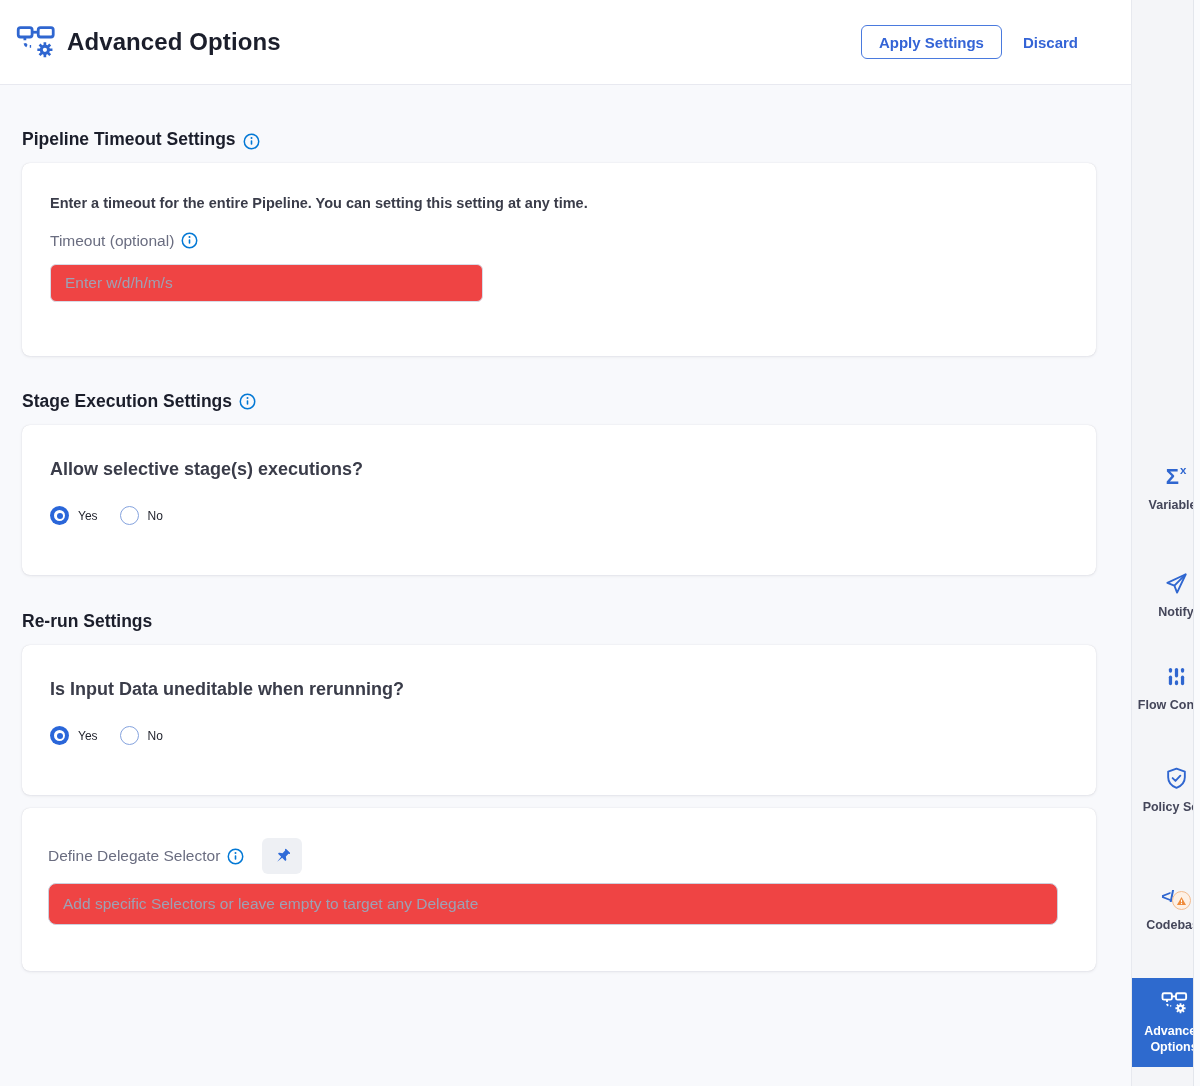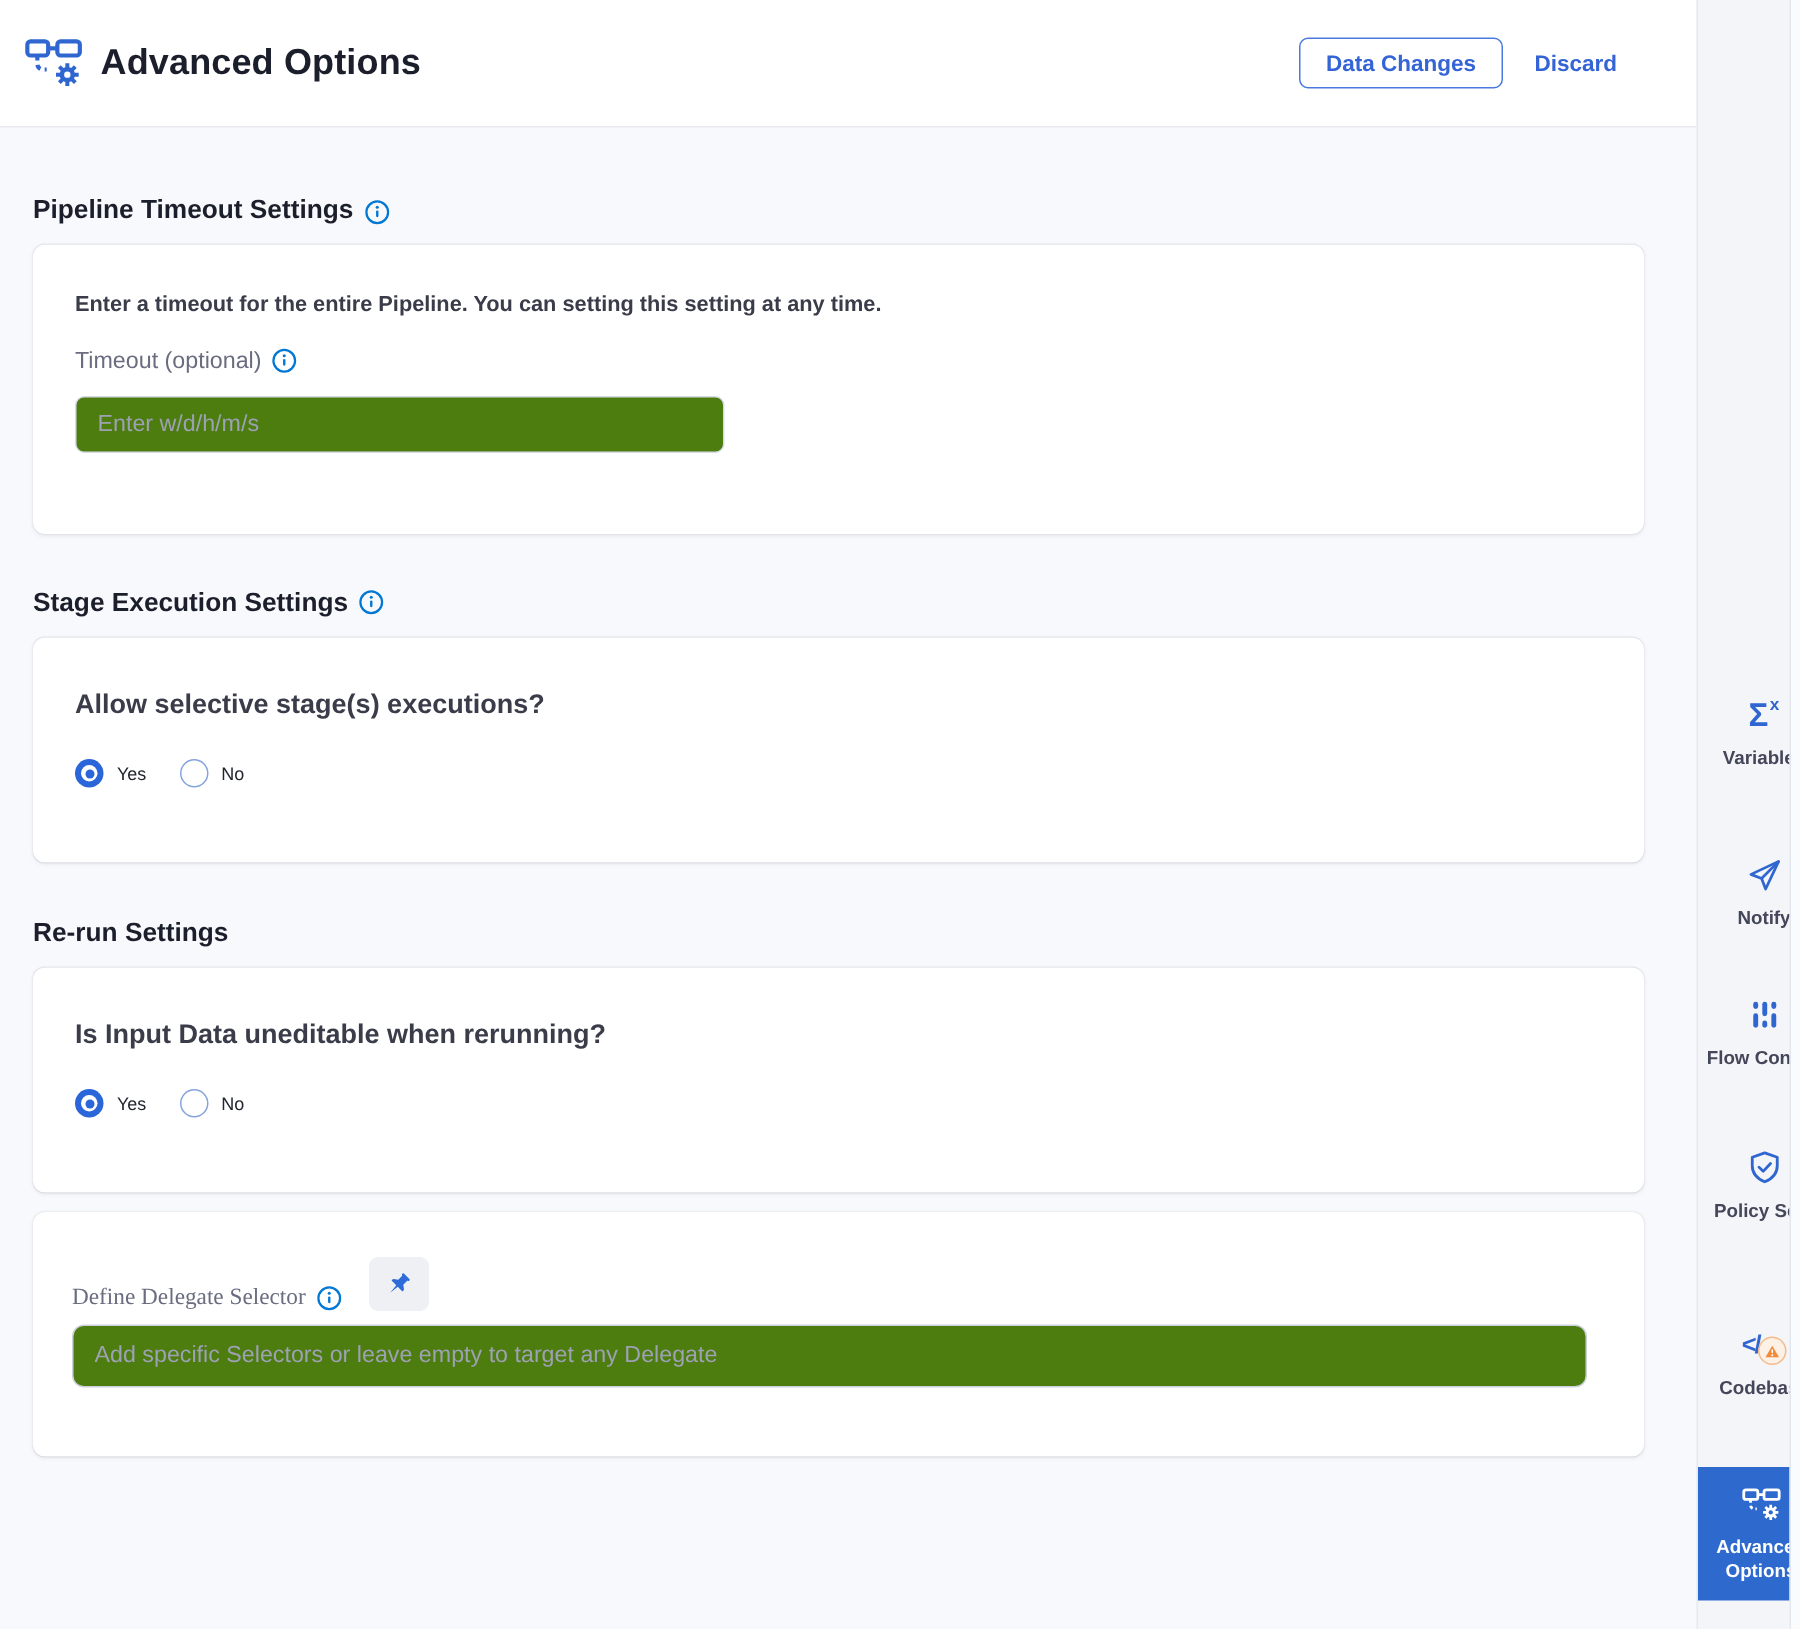--- a/index.html
+++ b/index.html
@@ -44,39 +44,39 @@
   }
   .card-timeout{ height:193px; padding:32px 28px; }
   .card-q{ height:150px; padding:34px 28px; }
   .card-delegate{ height:163px; padding:30px 26px; }
 
   .card-desc{ font-size:14.5px; font-weight:700; color:#3a3c49; }
   .field-label-row{ display:flex; gap:7px; margin-top:21px; }
   .field-label{ font-size:15.5px; color:#6a6d80; }
   .text-input{
     display:block; margin-top:14px; height:38px; width:433px;
-    border:1px solid #d8dbe6; border-radius:6px; background:#4d7c0f;
+    border:1px solid #d8dbe6; border-radius:6px; background:#ef4444;
     padding:0 14px; font-size:15.5px; font-family:inherit; color:#1b1e2b;
   }
   .text-input::placeholder{ color:#9da1b4; }
 
   .question{ font-size:18px; font-weight:700; color:#3a3c49; }
   .radio-row{ display:flex; align-items:center; margin-top:26px; }
   .radio-opt{ display:flex; align-items:center; gap:9px; cursor:pointer; }
   .radio-opt + .radio-opt{ margin-left:22px; }
   .rb{
     width:19px; height:19px; border-radius:50%; flex:none;
     border:1.5px solid #85a3de; background:#fff; position:relative;
   }
   .rb.on{ border:none; background:#2a66d9; }
   .rb.on::after{ content:""; position:absolute; inset:4px; background:#fff; border-radius:50%; }
   .rb.on::before{ content:""; position:absolute; inset:6.5px; background:#2a66d9; border-radius:50%; z-index:1; }
   .radio-label{ font-size:12px; color:#23252f; }
 
-  .delegate-row{ display:flex; align-items:flex-end;font-family:Liberation Serif, serif; }
+  .delegate-row{ display:flex; align-items:center; }
   .pin-btn{
     width:40px; height:36px; margin-left:18px; border:none; border-radius:6px;
     background:#eef0f4; color:#2f6bd8; display:flex; align-items:center;
     justify-content:center; cursor:pointer;
   }
   .pin-btn svg{ width:19px; height:19px; transform:rotate(45deg); }
   .delegate-input{ width:1010px; height:42px; border-radius:8px; margin-top:9px; border-color:#cdd0dd; }
 
   
   .sidebar{
@@ -124,21 +124,21 @@
         <path d="M8 11.5v5a3.4 3.4 0 0 0 3.4 3.4h2.2" stroke-width="2.5" stroke-dasharray="3 2.6"></path>
         <g stroke-width="2.4">
           <path d="M19.2 23h13.6M26 16.2v13.6M21.2 18.2l9.6 9.6M21.2 27.8l9.6-9.6"></path>
         </g>
         <circle cx="26" cy="23" r="4.6" fill="currentColor" stroke="none"></circle>
         <circle cx="26" cy="23" r="1.9" fill="var(--hole,#fff)" stroke="none"></circle>
       </svg>
     </span>
   <span class="page-title">Advanced Options</span>
   <span class="header-spacer"></span>
-  <button class="apply-btn">Data Changes</button>
+  <button class="apply-btn">Apply Settings</button>
   <span class="discard-link">Discard</span>
 </div>
 
 <div class="main">
 
   <div class="section-heading mt1">
     <span>Pipeline Timeout Settings</span>
     <span class="info-ic">
         <svg viewBox="0 0 16 16">
           <circle cx="8" cy="8" r="6.8" fill="none" stroke="currentColor" stroke-width="1.4"></circle>

